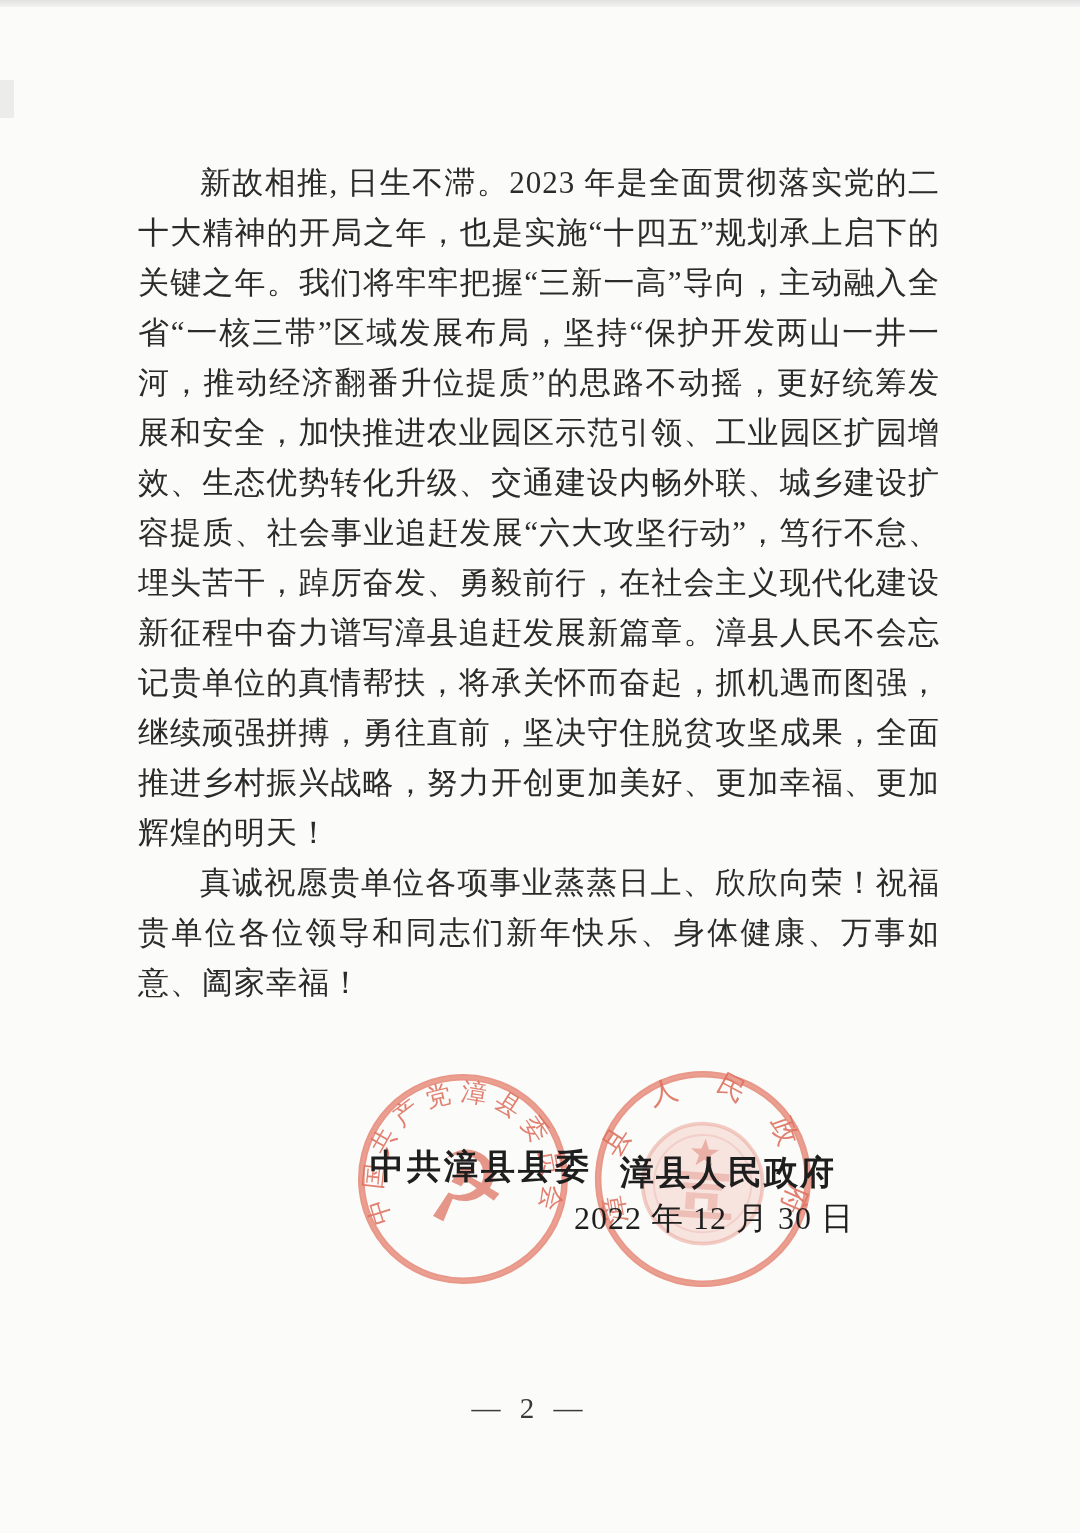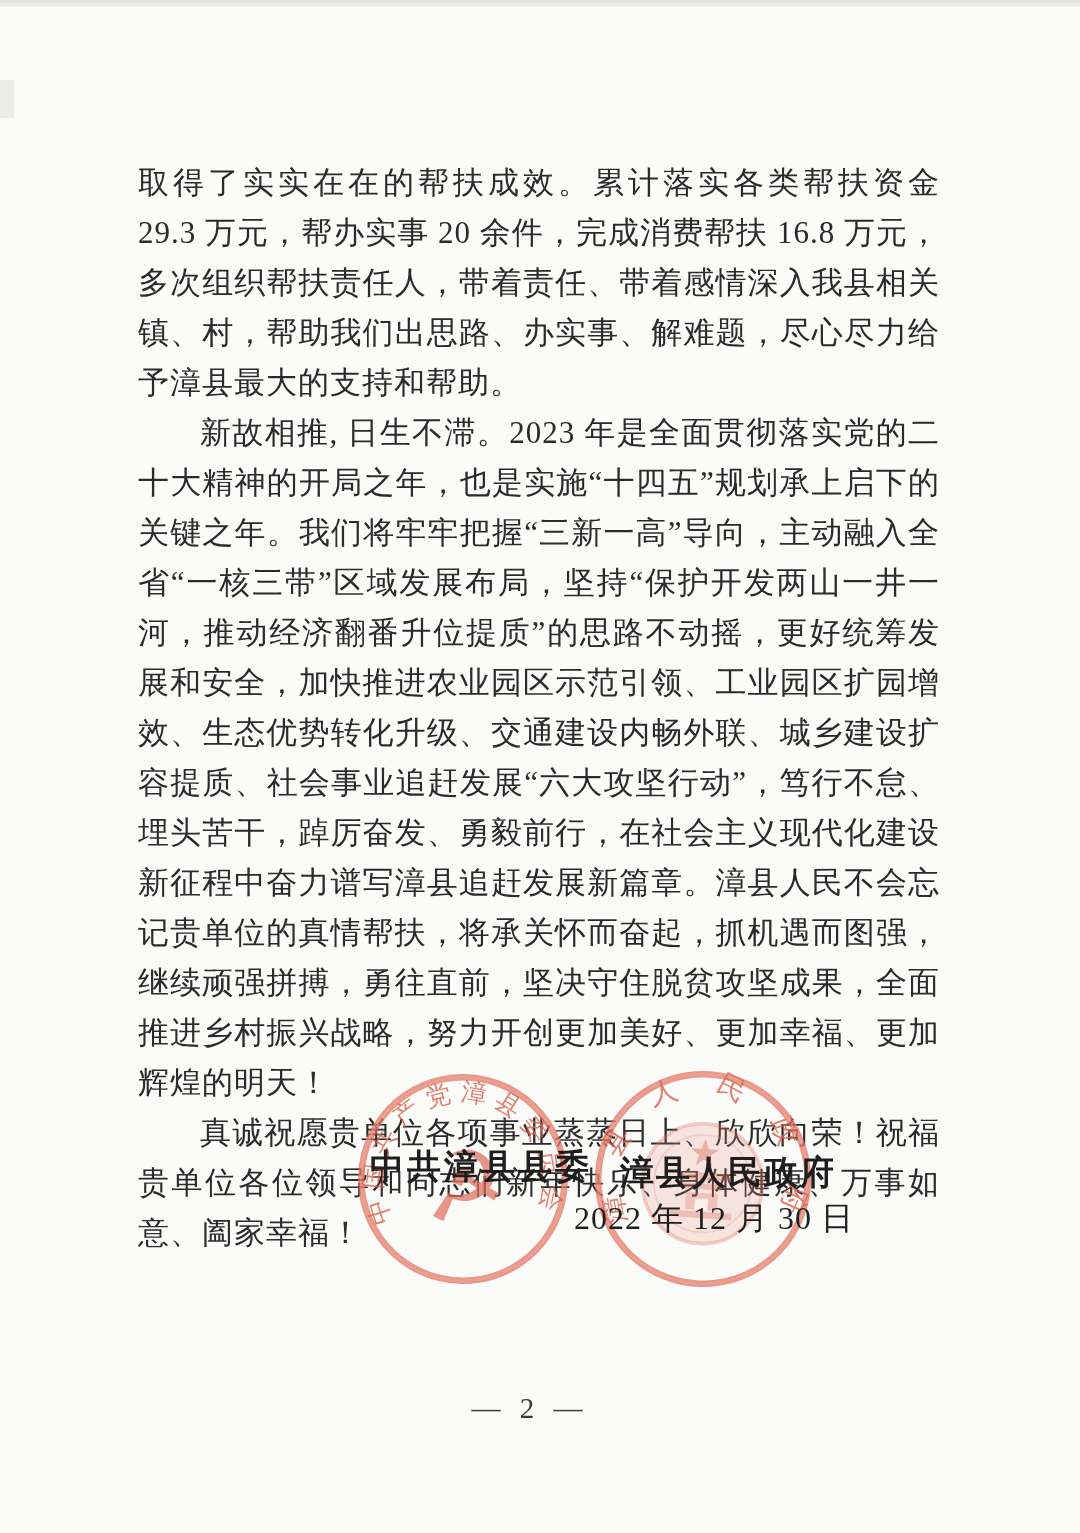--- a/index.html
+++ b/index.html
@@ -84,21 +84,20 @@
   }
 </style>
 </head>
 <body>
 
 <div class="page">
   <div class="scan-strip-top"></div>
   <div class="scan-mark-left"></div>
 
   <main class="letter-body">
-    <p class="para">取得了实实在在的帮扶成效。累计落实各类帮扶资金 29.3 万元，帮办实事 20 余件，完成消费帮扶 16.8 万元，多次组织帮扶责任人，带着责任、带着感情深入我县相关镇、村，帮助我们出思路、办实事、解难题，尽心尽力给予漳县最大的支持和帮助。</p>
     <p class="para indent">新故相推, 日生不滞。2023 年是全面贯彻落实党的二十大精神的开局之年，也是实施“十四五”规划承上启下的关键之年。我们将牢牢把握“三新一高”导向，主动融入全省“一核三带”区域发展布局，坚持“保护开发两山一井一河，推动经济翻番升位提质”的思路不动摇，更好统筹发展和安全，加快推进农业园区示范引领、工业园区扩园增效、生态优势转化升级、交通建设内畅外联、城乡建设扩容提质、社会事业追赶发展“六大攻坚行动”，笃行不怠、埋头苦干，踔厉奋发、勇毅前行，在社会主义现代化建设新征程中奋力谱写漳县追赶发展新篇章。漳县人民不会忘记贵单位的真情帮扶，将承关怀而奋起，抓机遇而图强，继续顽强拼搏，勇往直前，坚决守住脱贫攻坚成果，全面推进乡村振兴战略，努力开创更加美好、更加幸福、更加辉煌的明天！</p>
     <p class="para indent">真诚祝愿贵单位各项事业蒸蒸日上、欣欣向荣！祝福贵单位各位领导和同志们新年快乐、身体健康、万事如意、阖家幸福！</p>
   </main>
 
   <svg class="seal seal-party" viewBox="0 0 240 240" xmlns="http://www.w3.org/2000/svg">
     <circle cx="120" cy="120" r="108" fill="none" stroke="#e0705d" stroke-width="7" opacity="0.82"></circle>
     <circle cx="120" cy="120" r="108" fill="none" stroke="#eb9c8c" stroke-width="3" opacity="0.5"></circle>
     <path id="arc-party" d="M 41,157 A 86,86 0 1 1 199,157" fill="none"></path>
     <text font-size="27" fill="#da604c" letter-spacing="8" opacity="0.9" font-family="Liberation Serif, DejaVu Serif, serif">
       <textPath href="#arc-party" startOffset="2">中国共产党漳县委员会</textPath>

